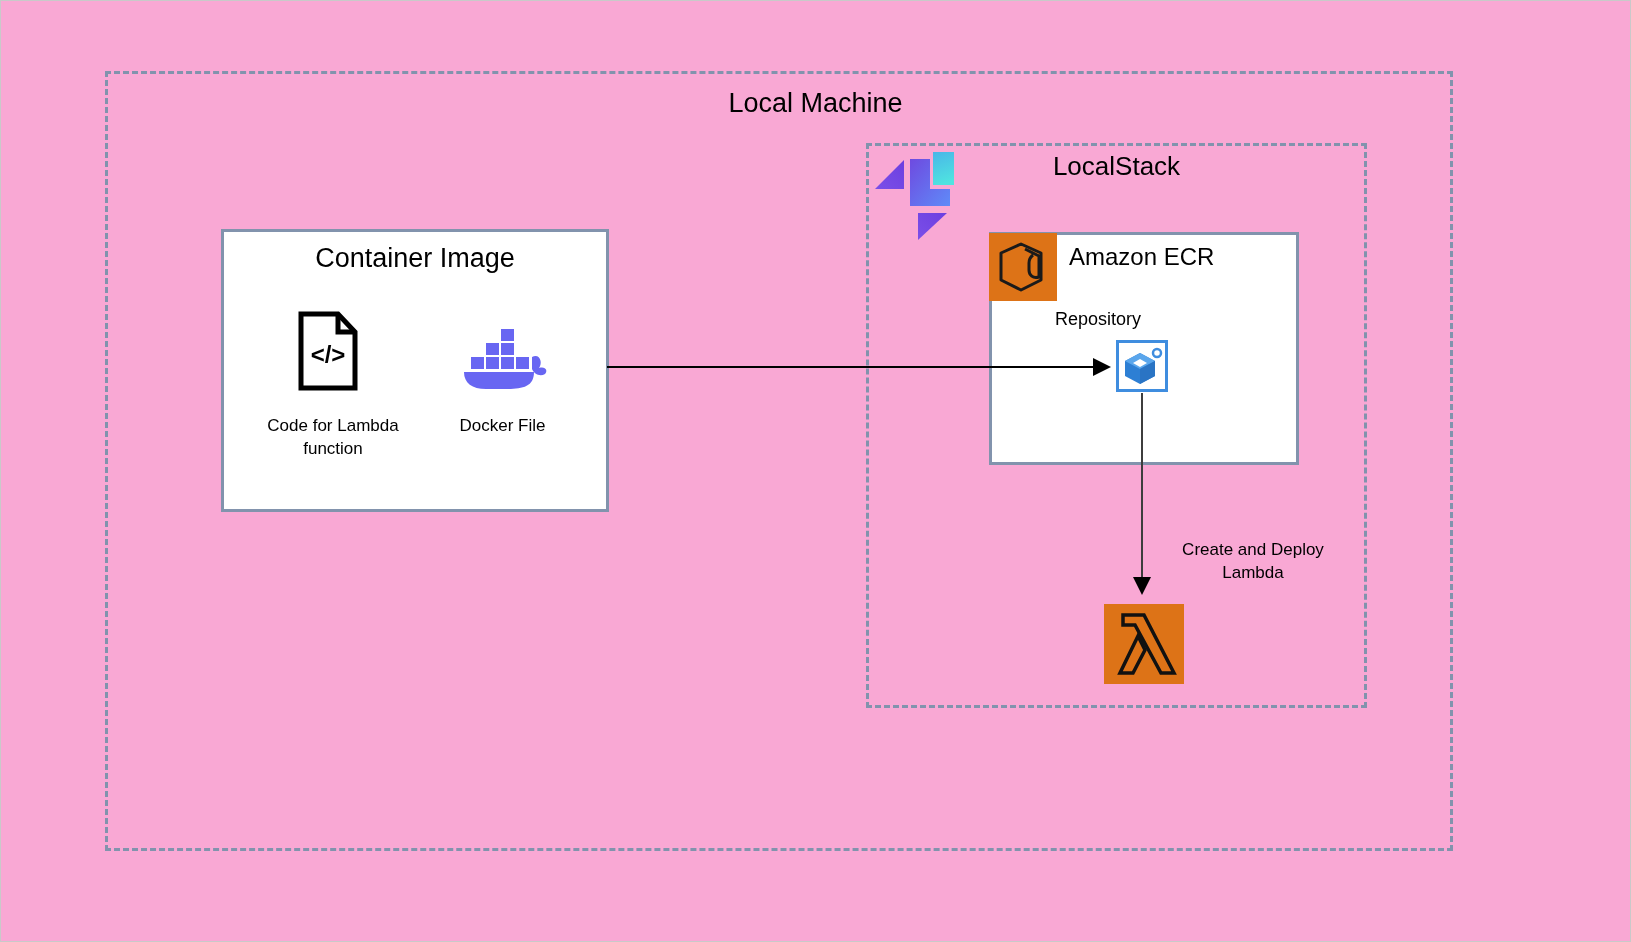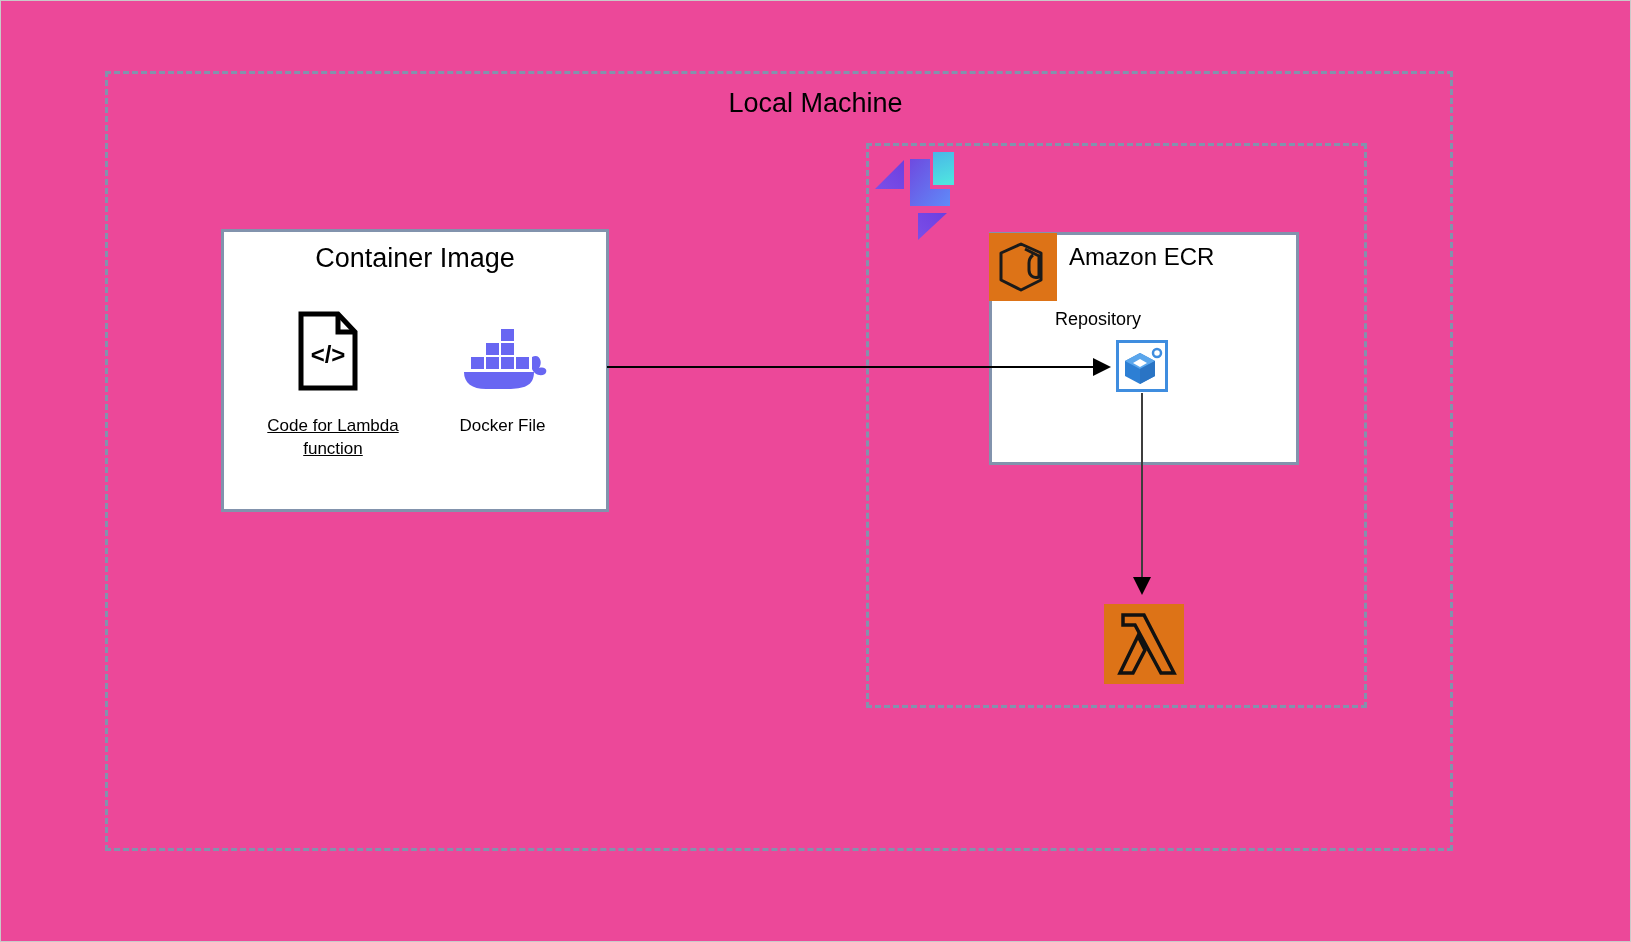--- a/index.html
+++ b/index.html
@@ -8,21 +8,21 @@
     background: #ffffff;
   }
   body {
     font-family: "Liberation Sans", sans-serif;
     -webkit-font-smoothing: antialiased;
   }
   #canvas {
     position: relative;
     width: 1631px;
     height: 942px;
-    background: #ec4899;
+    background: #f9a8d4;
     border: 1px solid #c9c9c9;
     box-sizing: border-box;
     overflow: hidden;
   }
 
   
   .dashed-box {
     position: absolute;
     border: 3px dashed #8293ad;
     box-sizing: border-box;
@@ -104,21 +104,20 @@
     position: absolute;
     color: #000000;
     font-size: 17px;
     text-align: center;
     line-height: 1.35;
   }
   #code-caption {
     left: 238px;
     width: 188px;
     top: 414px;
-    text-decoration: underline;
   }
   #docker-caption {
     left: 424px;
     width: 155px;
     top: 414px;
   }
   #store-label {
     left: 636px;
     width: 260px;
     top: 321px;
@@ -150,20 +149,21 @@
 </style>
 </head>
 <body>
 
 <div id="canvas">
 
   <div class="dashed-box" id="local-machine-box"></div>
   <div class="title" id="local-machine-title">Local Machine</div>
 
   <div class="dashed-box" id="localstack-box"></div>
+  <div class="title" id="localstack-title">LocalStack</div>
 
   <div class="icon" id="localstack-logo">
     <svg width="80" height="90" viewBox="0 0 80 90" xmlns="http://www.w3.org/2000/svg">
       <defs>
         <linearGradient id="lsGradL" x1="0" y1="0" x2="1" y2="1">
           <stop offset="0%" stop-color="#6e4ae0"></stop>
           <stop offset="100%" stop-color="#5f8bf8"></stop>
         </linearGradient>
         <linearGradient id="lsGradSq" x1="0" y1="0" x2="0.3" y2="1">
           <stop offset="0%" stop-color="#49b6e8"></stop>
@@ -256,20 +256,24 @@
 
   <svg class="arrow-svg" id="store-arrow" width="520" height="20" viewBox="0 0 520 20" xmlns="http://www.w3.org/2000/svg">
     <defs>
       <marker id="arrowHeadRight" markerWidth="9" markerHeight="9" refX="8" refY="4.5" orient="auto" markerUnits="strokeWidth">
         <path d="M 0 0 L 9 4.5 L 0 9 Z" fill="#000000"></path>
       </marker>
     </defs>
     <line x1="0" y1="10" x2="502" y2="10" stroke="#000000" stroke-width="2" marker-end="url(#arrowHeadRight)"></line>
   </svg>
 
+  <div class="caption" id="deploy-label">
+    <span>Create and Deploy</span><br>
+    <span>Lambda</span>
+  </div>
   <svg class="arrow-svg" id="deploy-arrow" width="26" height="215" viewBox="0 0 26 215" xmlns="http://www.w3.org/2000/svg">
     <defs>
       <marker id="arrowHeadDown" markerWidth="9" markerHeight="9" refX="8" refY="4.5" orient="auto" markerUnits="strokeWidth">
         <path d="M 0 0 L 9 4.5 L 0 9 Z" fill="#000000"></path>
       </marker>
     </defs>
     <line x1="13" y1="0" x2="13" y2="200" stroke="#3d3d3d" stroke-width="2" marker-end="url(#arrowHeadDown)"></line>
   </svg>
 
 </div>

